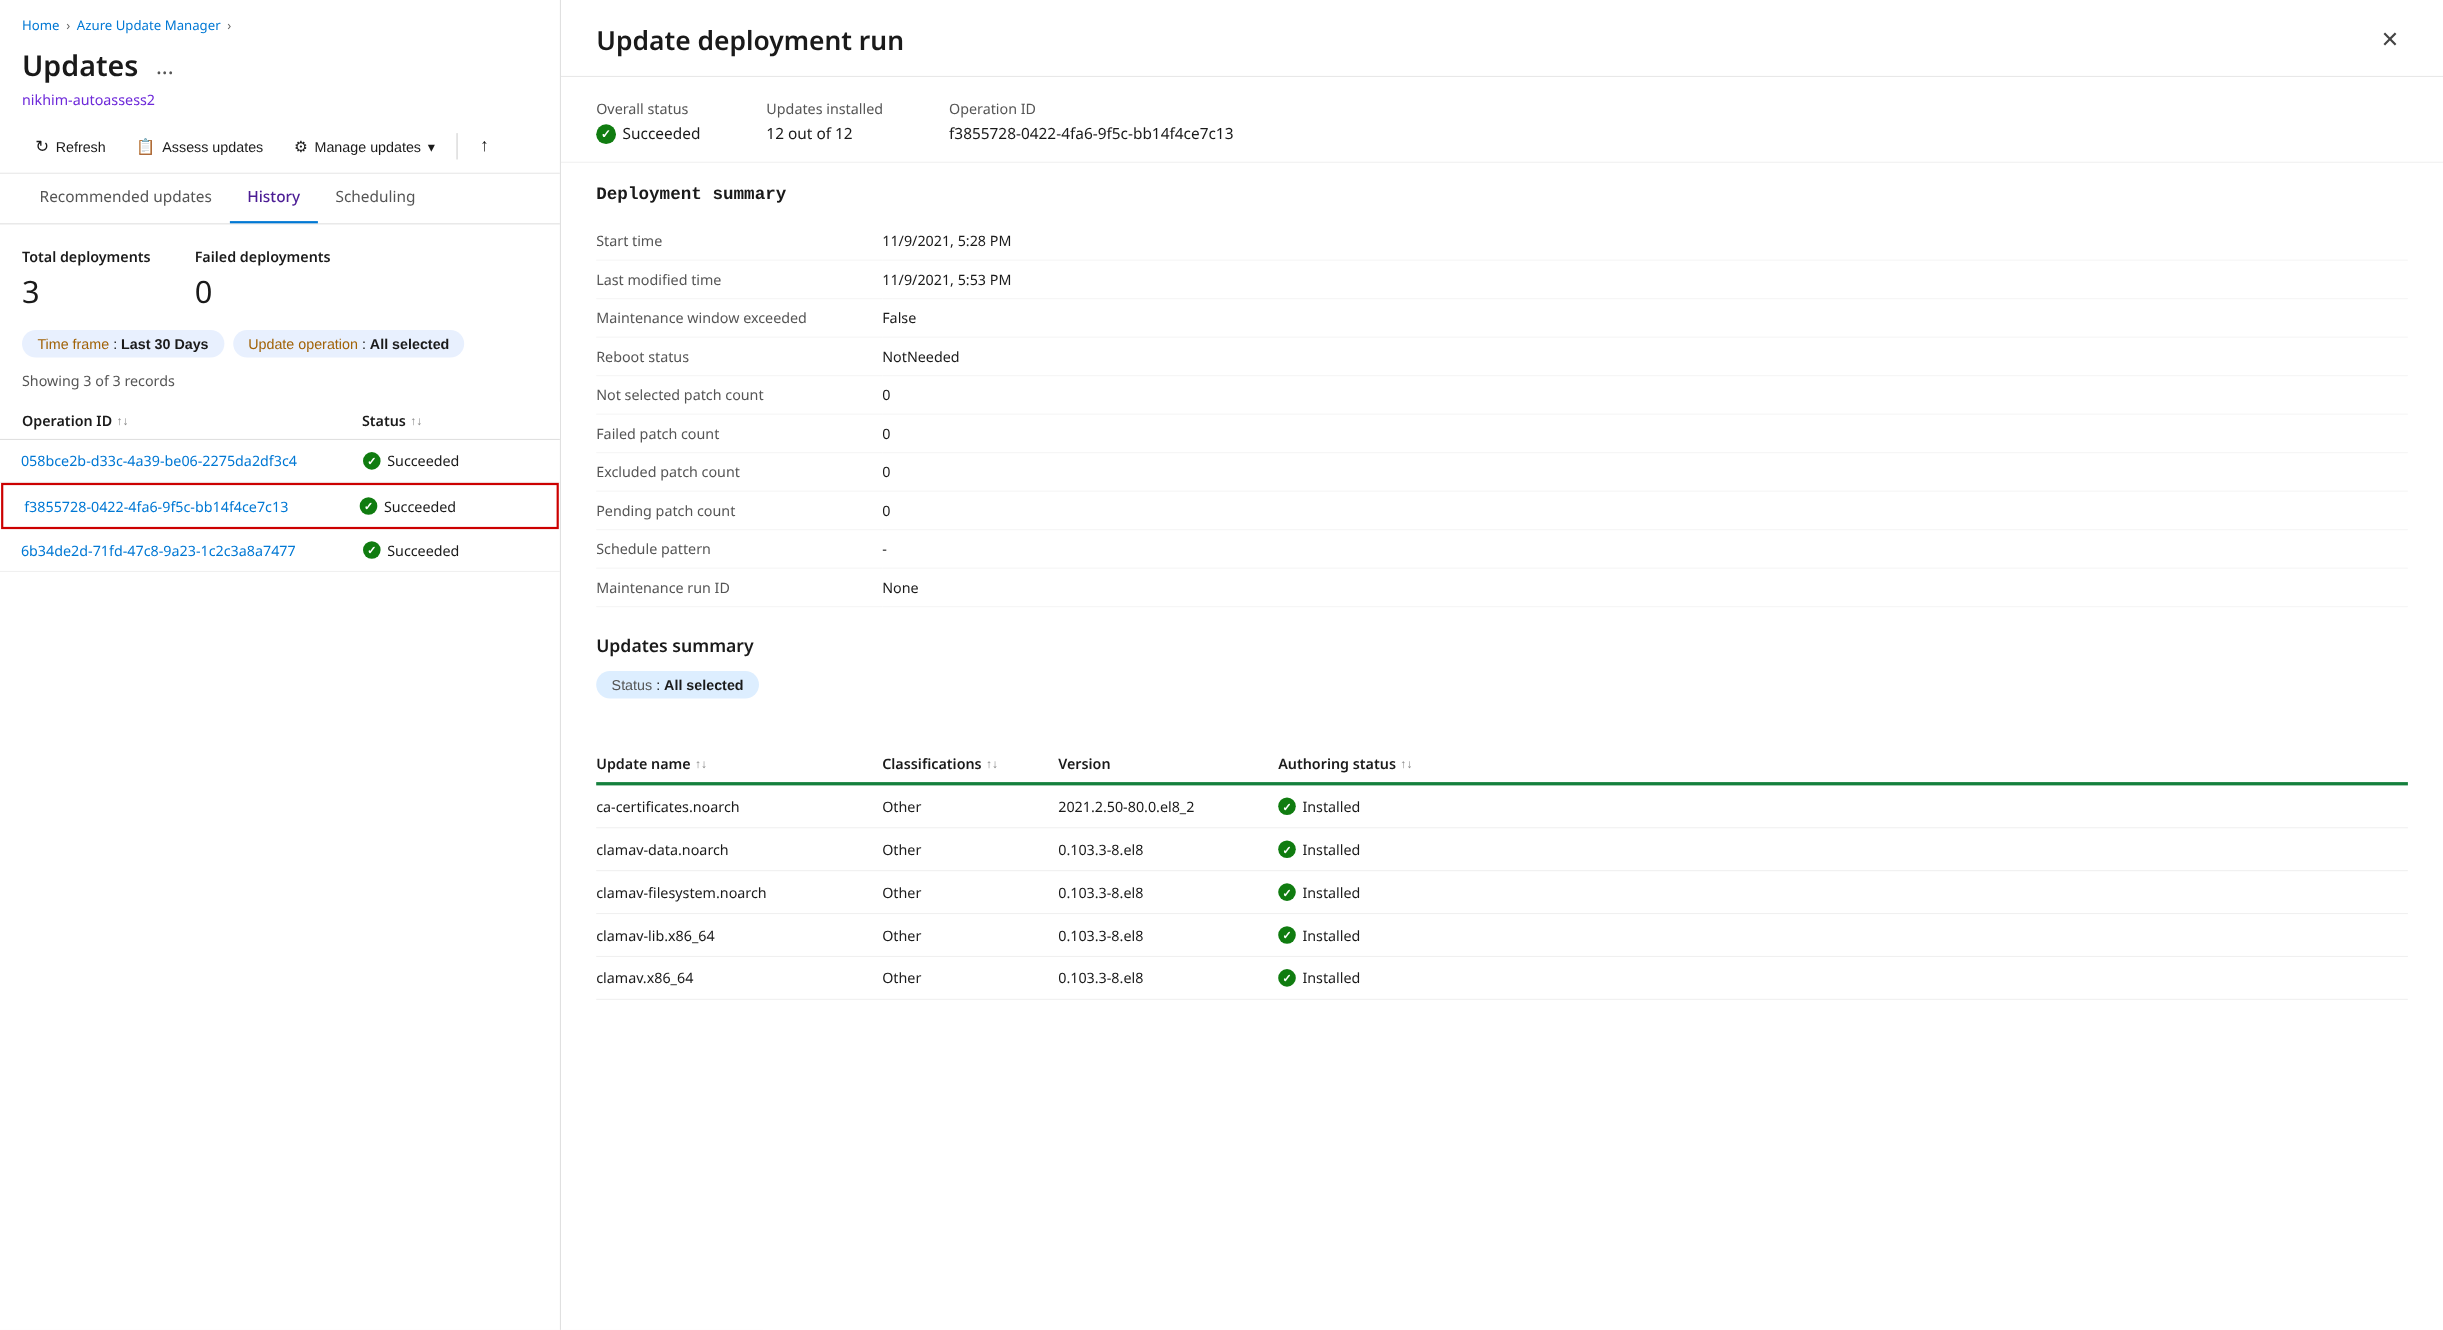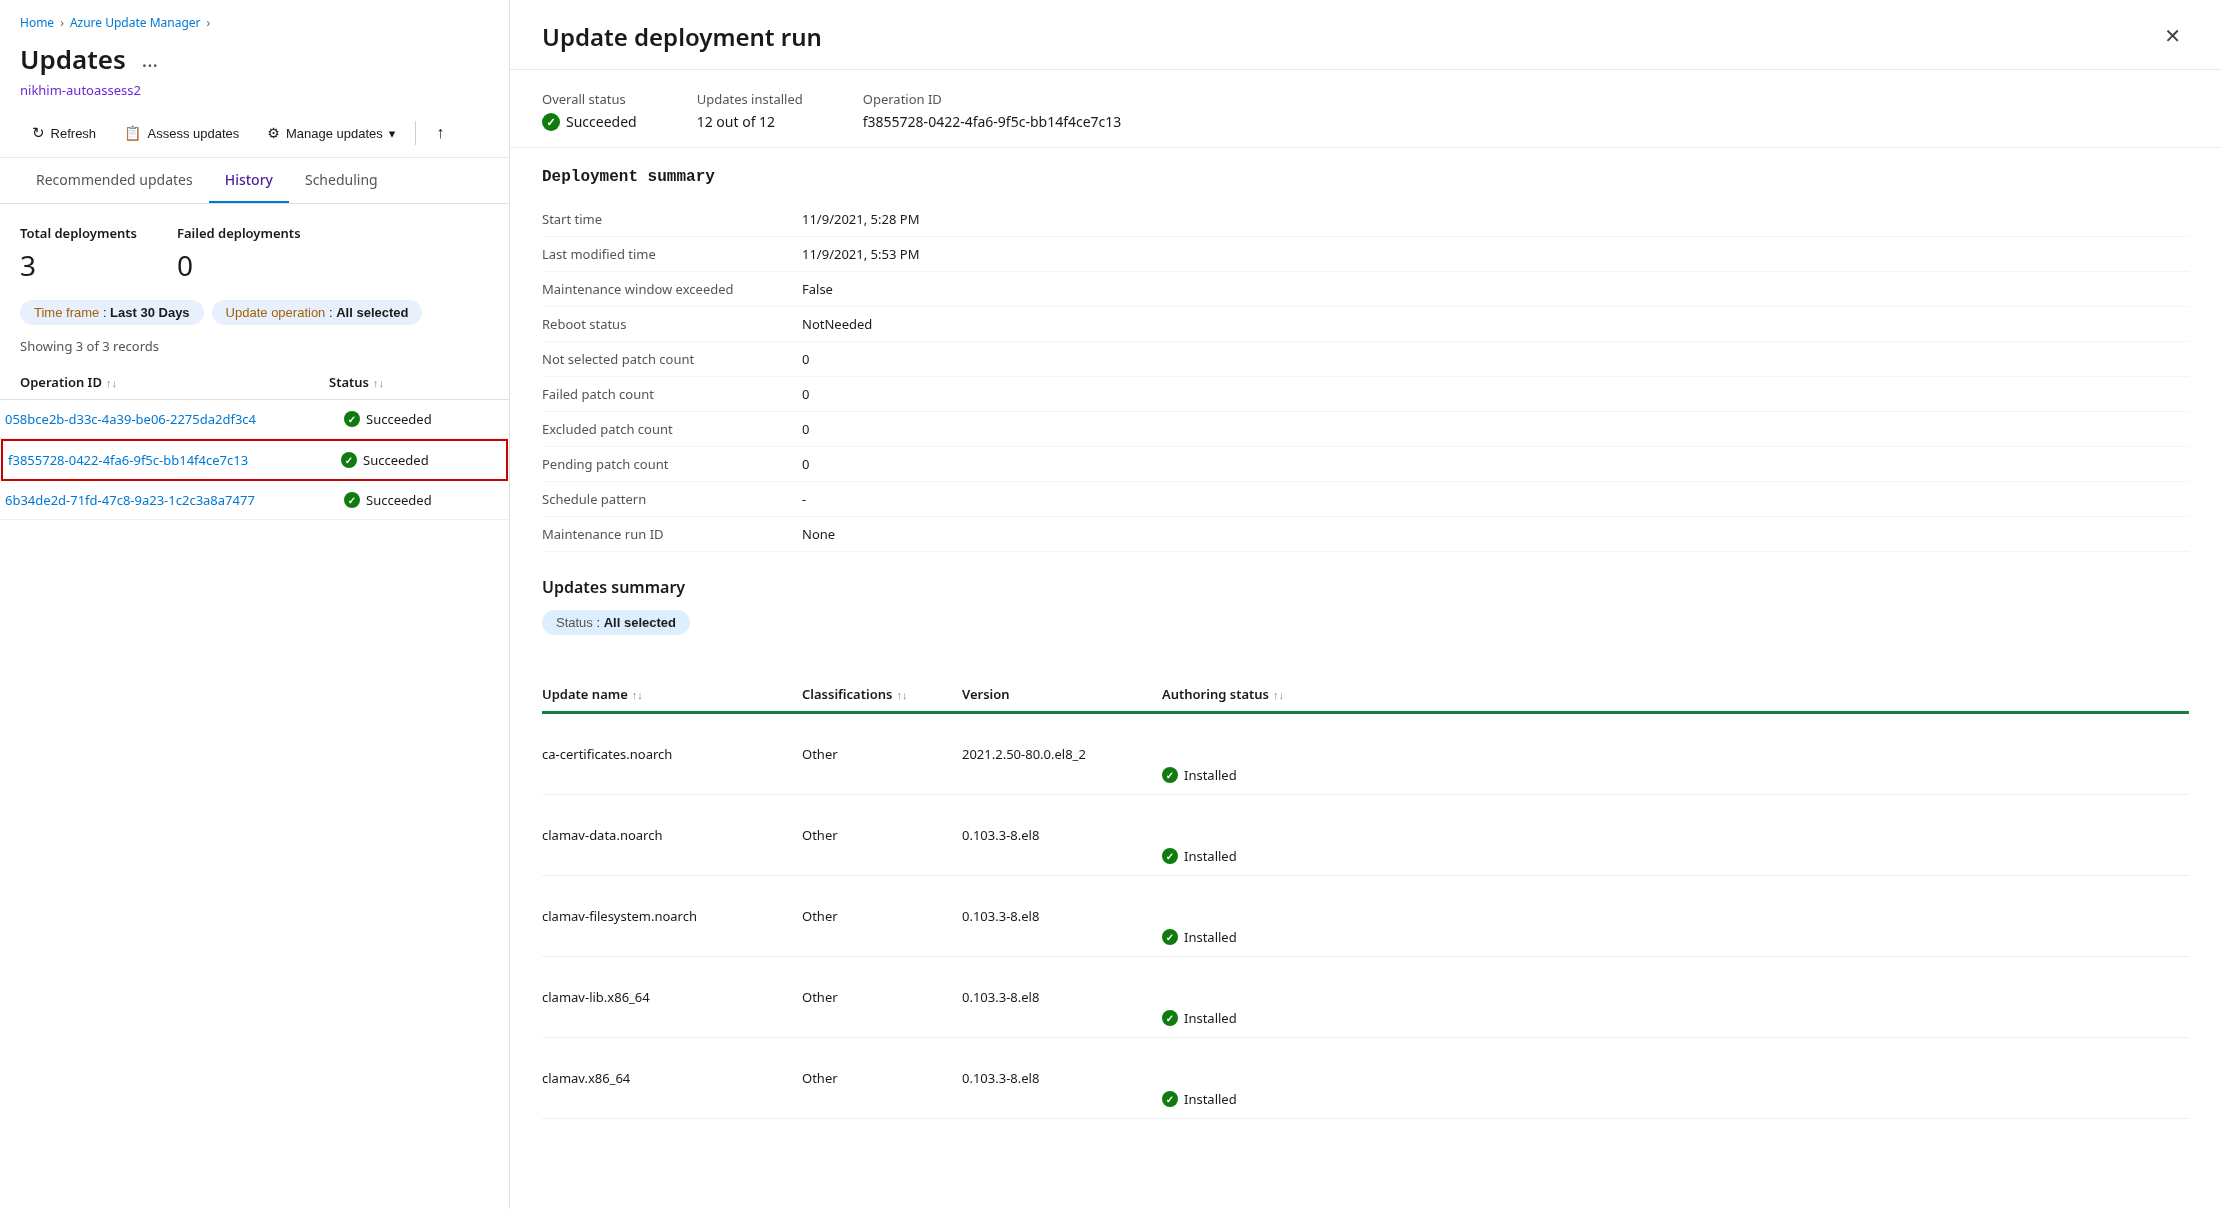--- a/index.html
+++ b/index.html
@@ -169,21 +169,21 @@
       font-size: 13px;
       font-weight: 600;
       color: #1a1a1a;
       cursor: pointer;
     }
     .sort-icon { font-size: 11px; color: #888; }
 
     .table-row {
       display: grid;
       grid-template-columns: 1fr 160px;
-      padding: 10px 5px;
+      padding: 10px 19px;
       border-bottom: 1px solid #f0f0f0;
       align-items: center;
       cursor: pointer;
     }
     .table-row.selected { background: #fff; border: 1px solid #c00; }
 
     .row-link {
       color: #0078d4;
       text-decoration: none;
       font-size: 13px;
@@ -361,21 +361,20 @@
     .updates-cell {
       font-size: 13px;
       color: #1a1a1a;
     }
     .authoring-cell {
       display: flex;
       align-items: center;
       gap: 6px;
       font-size: 13px;
       color: #1a1a1a;
-      margin-top: 42px;
     }
   </style>
 </head>
 <body>
 
 <div class="left-panel">
 
   <div class="breadcrumb">
     <a>Home</a>
     <span>›</span>

